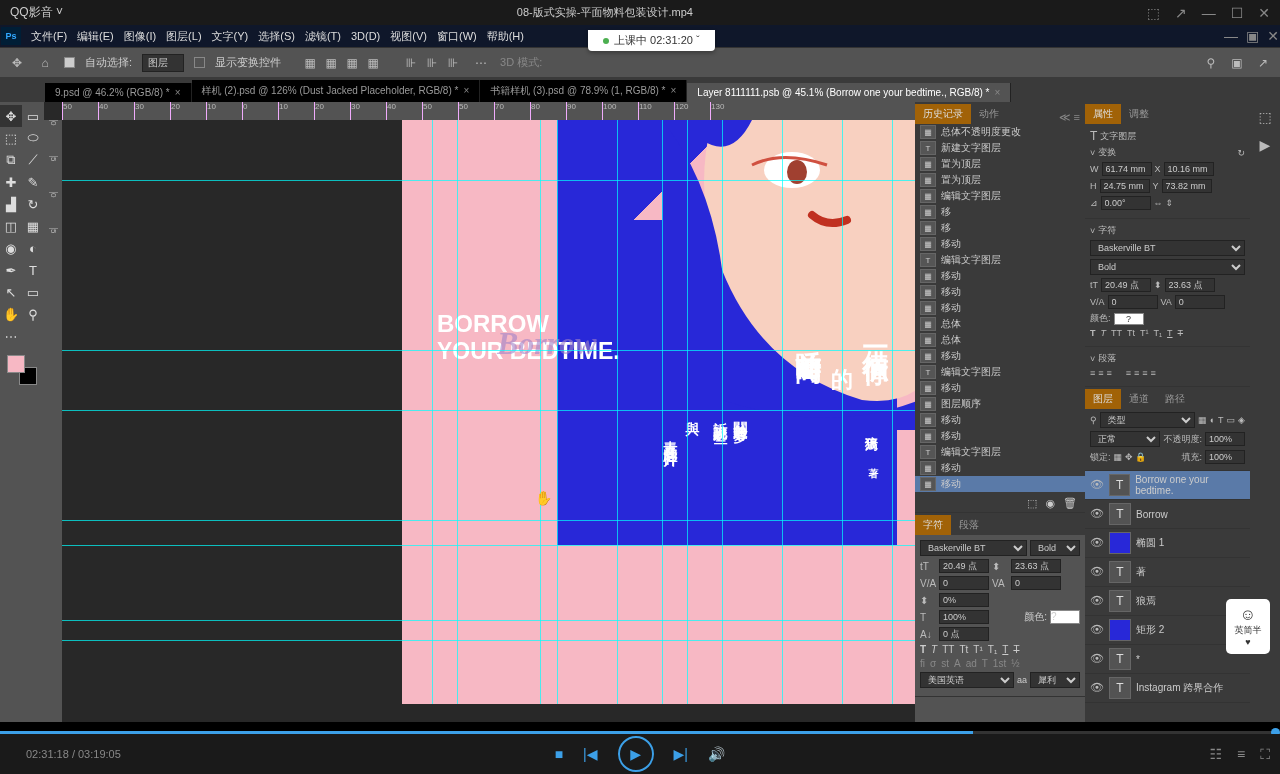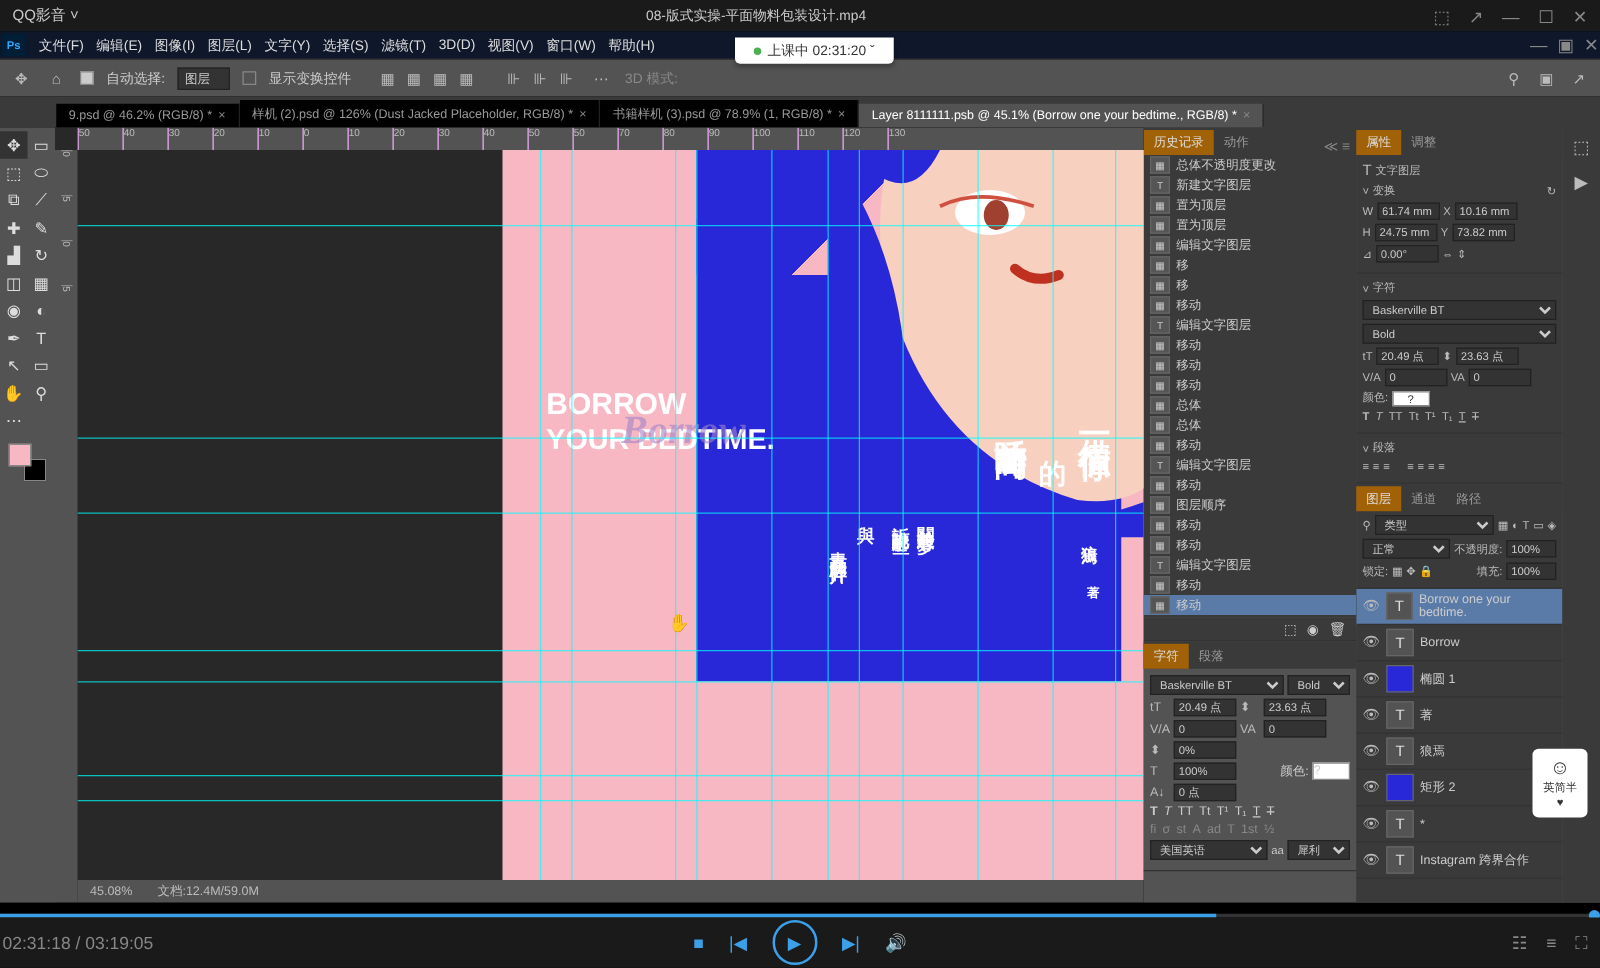--- a/index.html
+++ b/index.html
@@ -74,21 +74,21 @@
 .layer-thumb.t{background:#535353;color:#ddd}
 .course-badge{position:absolute;top:30px;left:588px;background:#fff;color:#333;font-size:11px;padding:3px 15px;border-radius:0 0 4px 4px;box-shadow:0 2px 4px rgba(0,0,0,0.3);z-index:100}
 .course-dot{display:inline-block;width:6px;height:6px;background:#4caf50;border-radius:50%;margin-right:5px}
 .cursor-hand{position:absolute;top:490px;left:535px;font-size:14px;z-index:50}
 .player{position:absolute;bottom:0;left:0;right:0;height:40px;background:#1a1a1a;display:flex;align-items:center;justify-content:center;gap:20px}
 .progress-bar{position:absolute;bottom:40px;left:0;right:0;height:3px;background:#333}
 .progress-fill{height:100%;background:#3ca0e8;width:76%}
 .progress-handle{position:absolute;right:0;top:-3px;width:9px;height:9px;background:#3ca0e8;border-radius:50%}
 .play-btn{width:36px;height:36px;border:2px solid #3ca0e8;border-radius:50%;display:flex;align-items:center;justify-content:center;color:#3ca0e8;font-size:14px;cursor:pointer}
 .ctrl-btn{color:#3ca0e8;font-size:14px;cursor:pointer}
-.time-display{position:absolute;left:2px;color:#888;font-size:14px}
+.time-display{position:absolute;left:26px;color:#888;font-size:11px}
 .player-right{position:absolute;right:10px;display:flex;gap:15px}
 .float-widget{position:absolute;right:10px;bottom:120px;width:44px;height:55px;background:#fff;border-radius:5px;z-index:100;display:flex;flex-direction:column;align-items:center;justify-content:center;font-size:9px;color:#333}
 .face-svg{position:absolute;top:0;right:0;width:280px;height:310px}
 </style>
 </head>
 <body>
 
 <div class="qq-bar">
   <div class="qq-title"><span>QQ影音</span> <span>˅</span></div>
   <div class="ps-filename">08-版式实操-平面物料包装设计.mp4</div>
@@ -282,24 +282,20 @@
         <div class="guide-v" style="left:478px"></div>
         <div class="guide-v" style="left:495px"></div>
         <div class="guide-v" style="left:555px"></div>
         <div class="guide-v" style="left:600px"></div>
         <div class="guide-v" style="left:625px"></div>
         <div class="guide-v" style="left:660px"></div>
         <div class="guide-v" style="left:720px"></div>
         <div class="guide-v" style="left:780px"></div>
         <div class="guide-v" style="left:830px"></div>
     </div>
-    <div class="status-bar">
-      <span>45.08%</span>
-      <span>文档:12.4M/59.0M</span>
-    </div>
   </div>
 
   <div class="panels">
     <div class="panel-main">
 
       <div class="panel-section">
         <div class="panel-tabs">
           <div class="panel-tab active">历史记录</div>
           <div class="panel-tab">动作</div>
           <span style="margin-left:auto;padding:0 5px;color:#888">≪ ≡</span>

